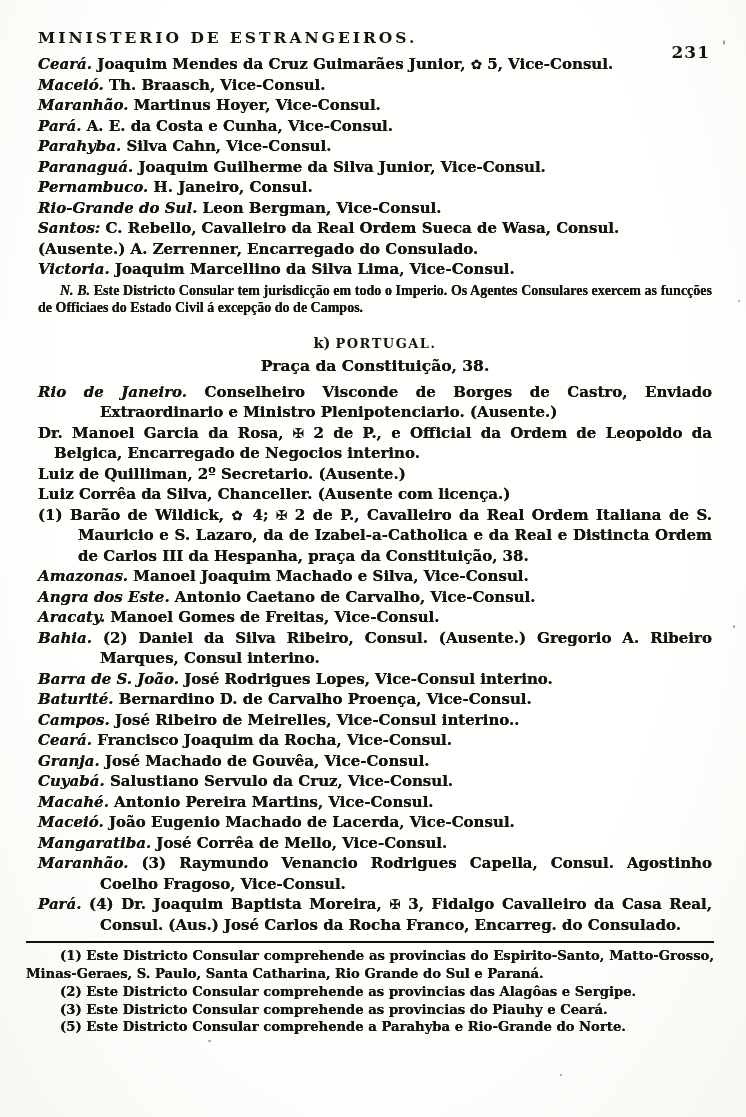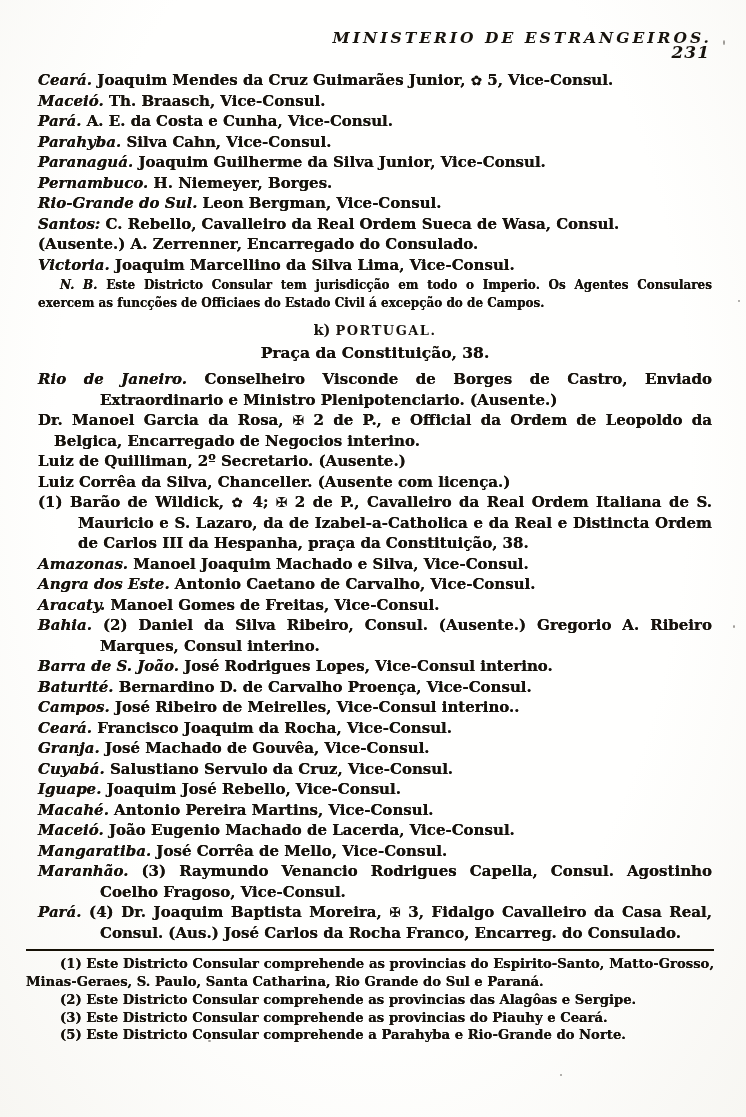--- a/index.html
+++ b/index.html
@@ -10,33 +10,33 @@
     background:#fdfdfc;
     background-image:radial-gradient(ellipse at 50% 40%, #fffffe 60%, #f7f6f2 100%);
     color:#17130d;
     font-family:"DejaVu Serif","Liberation Serif",serif;
     font-weight:700;
     box-sizing:border-box;
     padding:28px 34px 0 38px;
     overflow:hidden;
   }
   
-  .running-header{position:relative;text-align:right;height:22px;margin-bottom:20px;font-style:italic;}
+  .running-header{position:relative;text-align:left;height:22px;margin-bottom:4px;}
   .header-title{font-size:15.5px;letter-spacing:3px;font-weight:700;}
   .page-number{position:absolute;right:2px;top:14px;font-size:17px;letter-spacing:1px;}
   
   .entries p.entry{margin:0;font-size:15px;line-height:20.5px;text-align:justify;text-shadow:0 0 .35px currentColor;}
   .e0{padding-left:62px;text-indent:-62px;}
   .e1{margin-left:62px;padding-left:16px;text-indent:-16px;}
   .e2{margin-left:52px;padding-left:40px;text-indent:-40px;}
   .econt{margin-left:62px;}
   .place{font-style:italic;}
   .ord{font-family:"DejaVu Sans","Liberation Sans",sans-serif;font-size:13.5px;font-weight:700;}
   
-  .nb{margin:2px 0 8px 0;font-size:12px;line-height:17.6px;text-align:justify;text-indent:22px;text-shadow:0 0 .3px currentColor;}
+  .nb{margin:2px 0 16px 0;font-size:14px;line-height:17.6px;text-align:justify;text-indent:22px;text-shadow:0 0 .3px currentColor;font-family:Liberation Serif, serif;}
   .nb-lead{font-style:italic;}
   
   .section-heading{text-align:center;margin-top:5px;font-size:14.5px;line-height:19px;}
   .sec-letter{font-weight:700;}
   .sec-name{font-weight:700;font-size:13px;letter-spacing:1.5px;}
   .address{text-align:center;font-size:15.5px;line-height:21px;margin:2px 0 6px 0;text-shadow:0 0 .3px currentColor;}
   
   .footnote-block{margin:6px 0 0 -12px;width:688px;}
   .fn-rule{border:0;border-top:2.5px solid #151005;margin:0 0 4px 0;}
   .footnote-block p.fn{margin:0;font-size:13.2px;line-height:17.8px;text-align:justify;text-indent:34px;text-shadow:0 0 .3px currentColor;}
@@ -49,24 +49,25 @@
 <div class="page">
 
   <div class="running-header">
     <span class="header-title">MINISTERIO DE ESTRANGEIROS.</span>
     <span class="page-number">231</span>
   </div>
 
   <div class="entries" id="top-list">
       <p class="entry e0"><span class="place">Ceará.</span> <span>Joaquim Mendes da Cruz Guimarães Junior, <span class="ord">✿</span> 5, Vice-Consul.</span></p>
       <p class="entry e0"><span class="place">Maceió.</span> <span>Th. Braasch, Vice-Consul.</span></p>
+      <p class="entry e0"><span class="place">Maranhão.</span> <span>Martinus Hoyer, Vice-Consul.</span></p>
       <p class="entry e0"><span class="place">Pará.</span> <span>A. E. da Costa e Cunha, Vice-Consul.</span></p>
       <p class="entry e0"><span class="place">Parahyba.</span> <span>Silva Cahn, Vice-Consul.</span></p>
       <p class="entry e0"><span class="place">Paranaguá.</span> <span>Joaquim Guilherme da Silva Junior, Vice-Consul.</span></p>
-      <p class="entry e0"><span class="place">Pernambuco.</span> <span>H. Niemeyer, Borges.</span></p>
+      <p class="entry e0"><span class="place">Pernambuco.</span> <span>H. Janeiro, Consul.</span></p>
       <p class="entry e0"><span class="place">Rio-Grande do Sul.</span> <span>Leon Bergman, Vice-Consul.</span></p>
       <p class="entry e0"><span class="place">Santos:</span> <span>C. Rebello, Cavalleiro da Real Ordem Sueca de Wasa, Consul.</span></p>
       <p class="entry econt"><span>(Ausente.) A. Zerrenner, Encarregado do Consulado.</span></p>
       <p class="entry e0"><span class="place">Victoria.</span> <span>Joaquim Marcellino da Silva Lima, Vice-Consul.</span></p>
     </div>
 
   <p class="nb"><span class="nb-lead">N. B.</span> <span>Este Districto Consular tem jurisdicção em todo o Imperio. Os Agentes Consulares exercem as funcções de Officiaes do Estado Civil á excepção do de Campos.</span></p>
 
   <div class="section-heading">
     <span class="sec-letter">k)</span>
@@ -84,21 +85,20 @@
       <p class="entry e0"><span class="place">Amazonas.</span> <span>Manoel Joaquim Machado e Silva, Vice-Consul.</span></p>
       <p class="entry e0"><span class="place">Angra dos Este.</span> <span>Antonio Caetano de Carvalho, Vice-Consul.</span></p>
       <p class="entry e0"><span class="place">Aracaty.</span> <span>Manoel Gomes de Freitas, Vice-Consul.</span></p>
       <p class="entry e0"><span class="place">Bahia.</span> <span>(2) Daniel da Silva Ribeiro, Consul. (Ausente.) Gregorio A. Ribeiro Marques, Consul interino.</span></p>
       <p class="entry e0"><span class="place">Barra de S. João.</span> <span>José Rodrigues Lopes, Vice-Consul interino.</span></p>
       <p class="entry e0"><span class="place">Baturité.</span> <span>Bernardino D. de Carvalho Proença, Vice-Consul.</span></p>
       <p class="entry e0"><span class="place">Campos.</span> <span>José Ribeiro de Meirelles, Vice-Consul interino..</span></p>
       <p class="entry e0"><span class="place">Ceará.</span> <span>Francisco Joaquim da Rocha, Vice-Consul.</span></p>
       <p class="entry e0"><span class="place">Granja.</span> <span>José Machado de Gouvêa, Vice-Consul.</span></p>
       <p class="entry e0"><span class="place">Cuyabá.</span> <span>Salustiano Servulo da Cruz, Vice-Consul.</span></p>
-      <p class="entry e0"><span class="place">Iguape.</span> <span>Joaquim José Rebello, Vice-Consul.</span></p>
       <p class="entry e0"><span class="place">Macahé.</span> <span>Antonio Pereira Martins, Vice-Consul.</span></p>
       <p class="entry e0"><span class="place">Maceió.</span> <span>João Eugenio Machado de Lacerda, Vice-Consul.</span></p>
       <p class="entry e0"><span class="place">Mangaratiba.</span> <span>José Corrêa de Mello, Vice-Consul.</span></p>
       <p class="entry e0"><span class="place">Maranhão.</span> <span>(3) Raymundo Venancio Rodrigues Capella, Consul. Agostinho Coelho Fragoso, Vice-Consul.</span></p>
       <p class="entry e0"><span class="place">Pará.</span> <span>(4) Dr. Joaquim Baptista Moreira, <span class="ord">✠</span> 3, Fidalgo Cavalleiro da Casa Real, Consul. (Aus.) José Carlos da Rocha Franco, Encarreg. do Consulado.</span></p>
     </div>
 
   <div class="footnote-block">
     <hr class="fn-rule">
     <div id="footnote-list">

